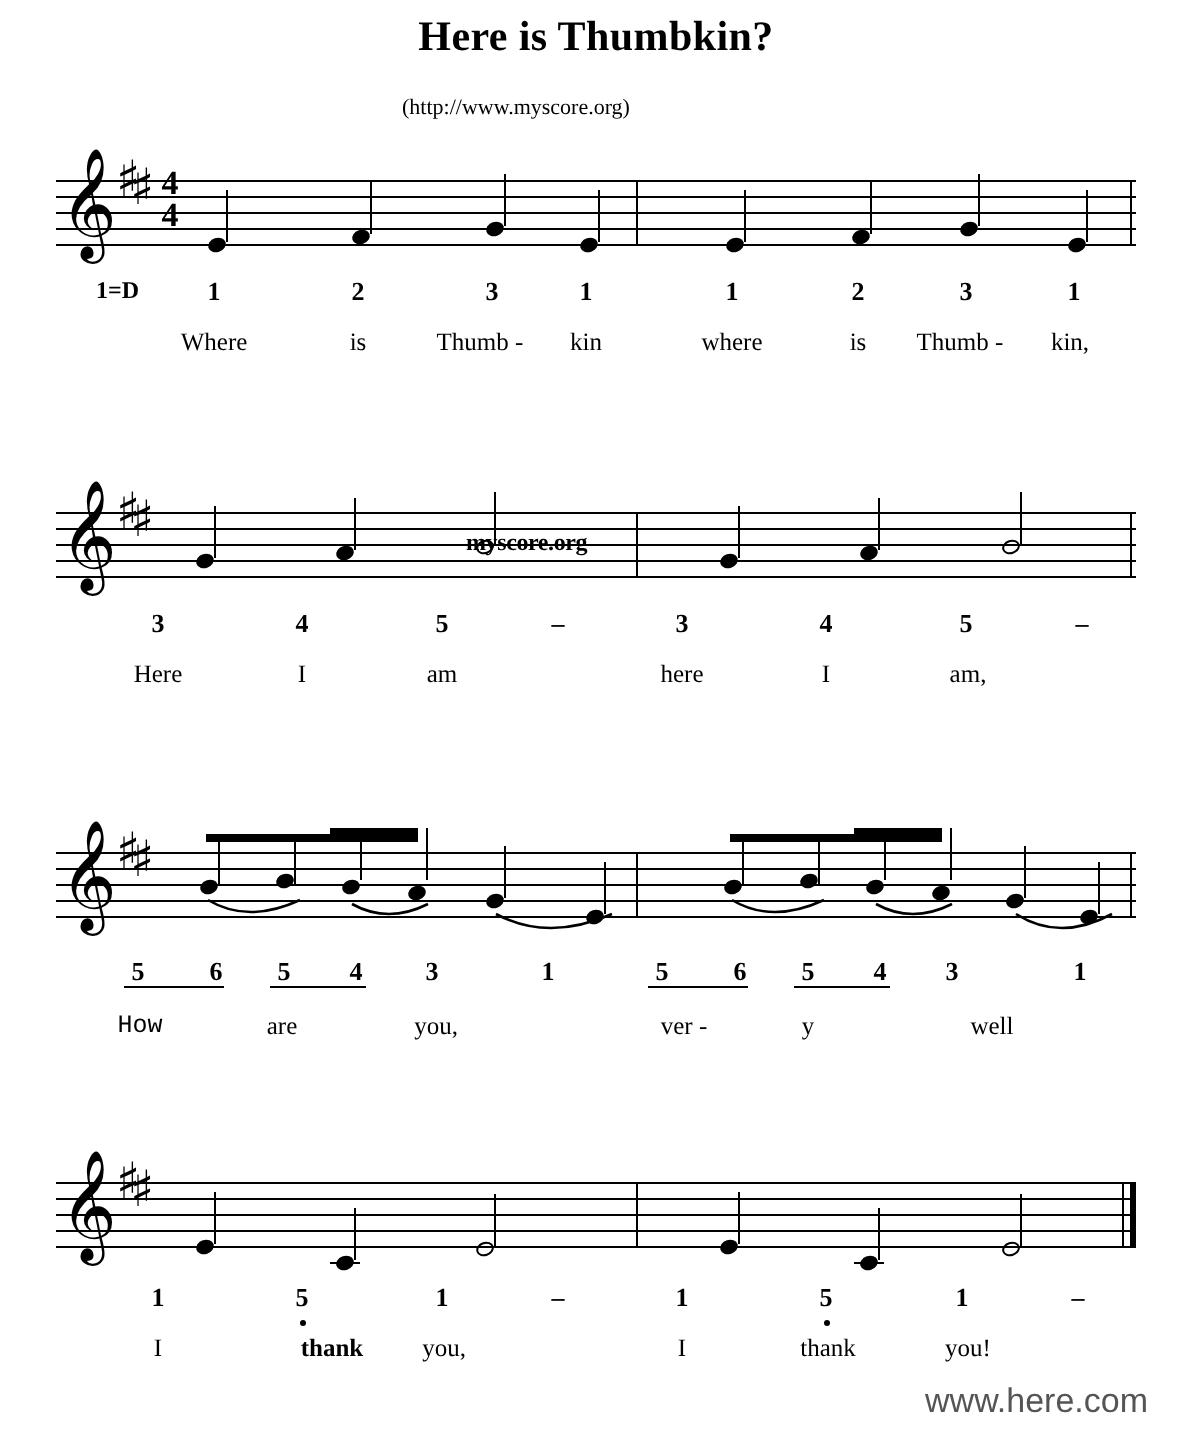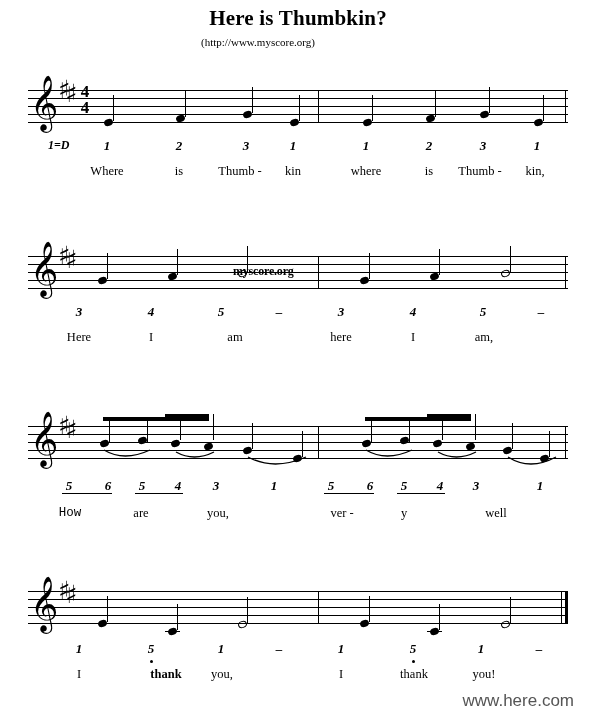--- a/index.html
+++ b/index.html
@@ -24,21 +24,21 @@
     left: 0;
     width: 596px;
     text-align: center;
     font-family: "Liberation Serif", "DejaVu Serif", serif;
     font-weight: bold;
     font-size: 21px;
     letter-spacing: 0.2px;
   }
   .score-subtitle {
     position: absolute;
-    top: 36px;
+    top: 48px;
     left: 0;
     width: 516px;
     text-align: center;
     font-family: "Liberation Serif", "DejaVu Serif", serif;
     font-size: 11px;
   }
 
   
   .system {
     position: absolute;
@@ -160,21 +160,20 @@
 
   
   .numrow {
     position: absolute;
     left: 0;
     width: 511px;
     height: 20px;
     font-family: "Liberation Serif", "DejaVu Serif", serif;
     font-weight: bold;
     font-size: 13px;
-    font-style: italic;
   }
   .num {
     position: absolute;
     text-align: center;
     width: 22px;
   }
   .num .digit { position: relative; display: inline-block; }
   .num .octdot {
     position: absolute;
     left: 50%;
@@ -368,21 +367,21 @@
     <div class="num" style="left:268px;"><span class="digit">–</span></div>
     <div class="num" style="left:330px;"><span class="digit">3</span></div>
     <div class="num" style="left:402px;"><span class="digit">4</span></div>
     <div class="num" style="left:472px;"><span class="digit">5</span></div>
     <div class="num" style="left:530px;"><span class="digit">–</span></div>
   </div>
 
   <div class="lyricrow" style="top:82px;">
     <div class="lyric" style="left:79px;">Here</div>
     <div class="lyric" style="left:151px;">I</div>
-    <div class="lyric" style="left:221px;margin-left:14px;">am</div>
+    <div class="lyric" style="left:221px;">am</div>
     <div class="lyric" style="left:341px;">here</div>
     <div class="lyric" style="left:413px;">I</div>
     <div class="lyric" style="left:484px;">am,</div>
   </div>
 </div>
 
 <div class="system" style="top:418px;">
   <div class="staff">
     <div class="staff-line l0"></div>
     <div class="staff-line l1"></div>

